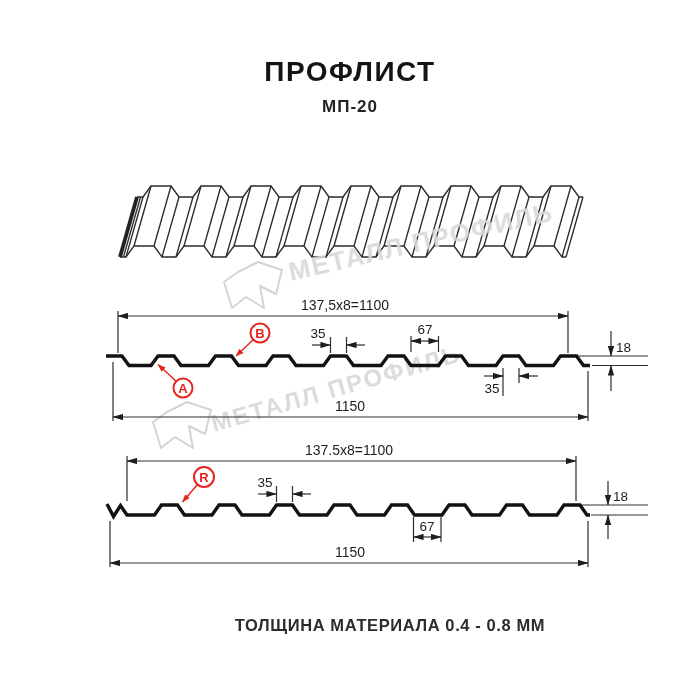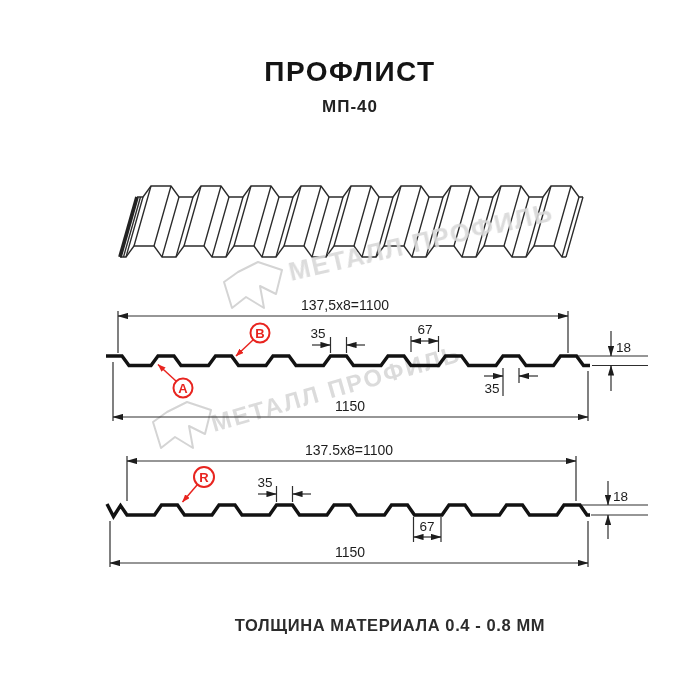--- a/index.html
+++ b/index.html
@@ -28,21 +28,21 @@
   .red{stroke:#e8241f;}
   .redtxt{font-size:13px;font-weight:700;fill:#e8241f;}
   .wmtxt{font-size:26px;font-weight:700;fill:#d8d8d8;letter-spacing:1.5px;}
   .wmtxt2{font-size:24px;font-weight:700;fill:#d8d8d8;letter-spacing:2px;}
   .wmlogo{stroke:#d0d0d0;stroke-width:2;fill:none;stroke-linejoin:round;}
 </style>
 </head>
 <body>
 
 <div class="title">ПРОФЛИСТ</div>
-<div class="subtitle">МП-40</div>
+<div class="subtitle">МП-20</div>
 
 <svg width="700" height="700" viewBox="0 0 700 700">
   <defs>
     <marker id="ab" viewBox="0 0 10 6" refX="9.6" refY="3" markerWidth="10.5" markerHeight="6.3" markerUnits="userSpaceOnUse" orient="auto-start-reverse">
       <path d="M0,0 L10,3 L0,6 Z" fill="#1d1d1d"></path>
     </marker>
     <marker id="ar" viewBox="0 0 8 6" refX="7.6" refY="3" markerWidth="8" markerHeight="6" markerUnits="userSpaceOnUse" orient="auto-start-reverse">
       <path d="M0,0 L8,3 L0,6 Z" fill="#e8241f"></path>
     </marker>
   </defs>

